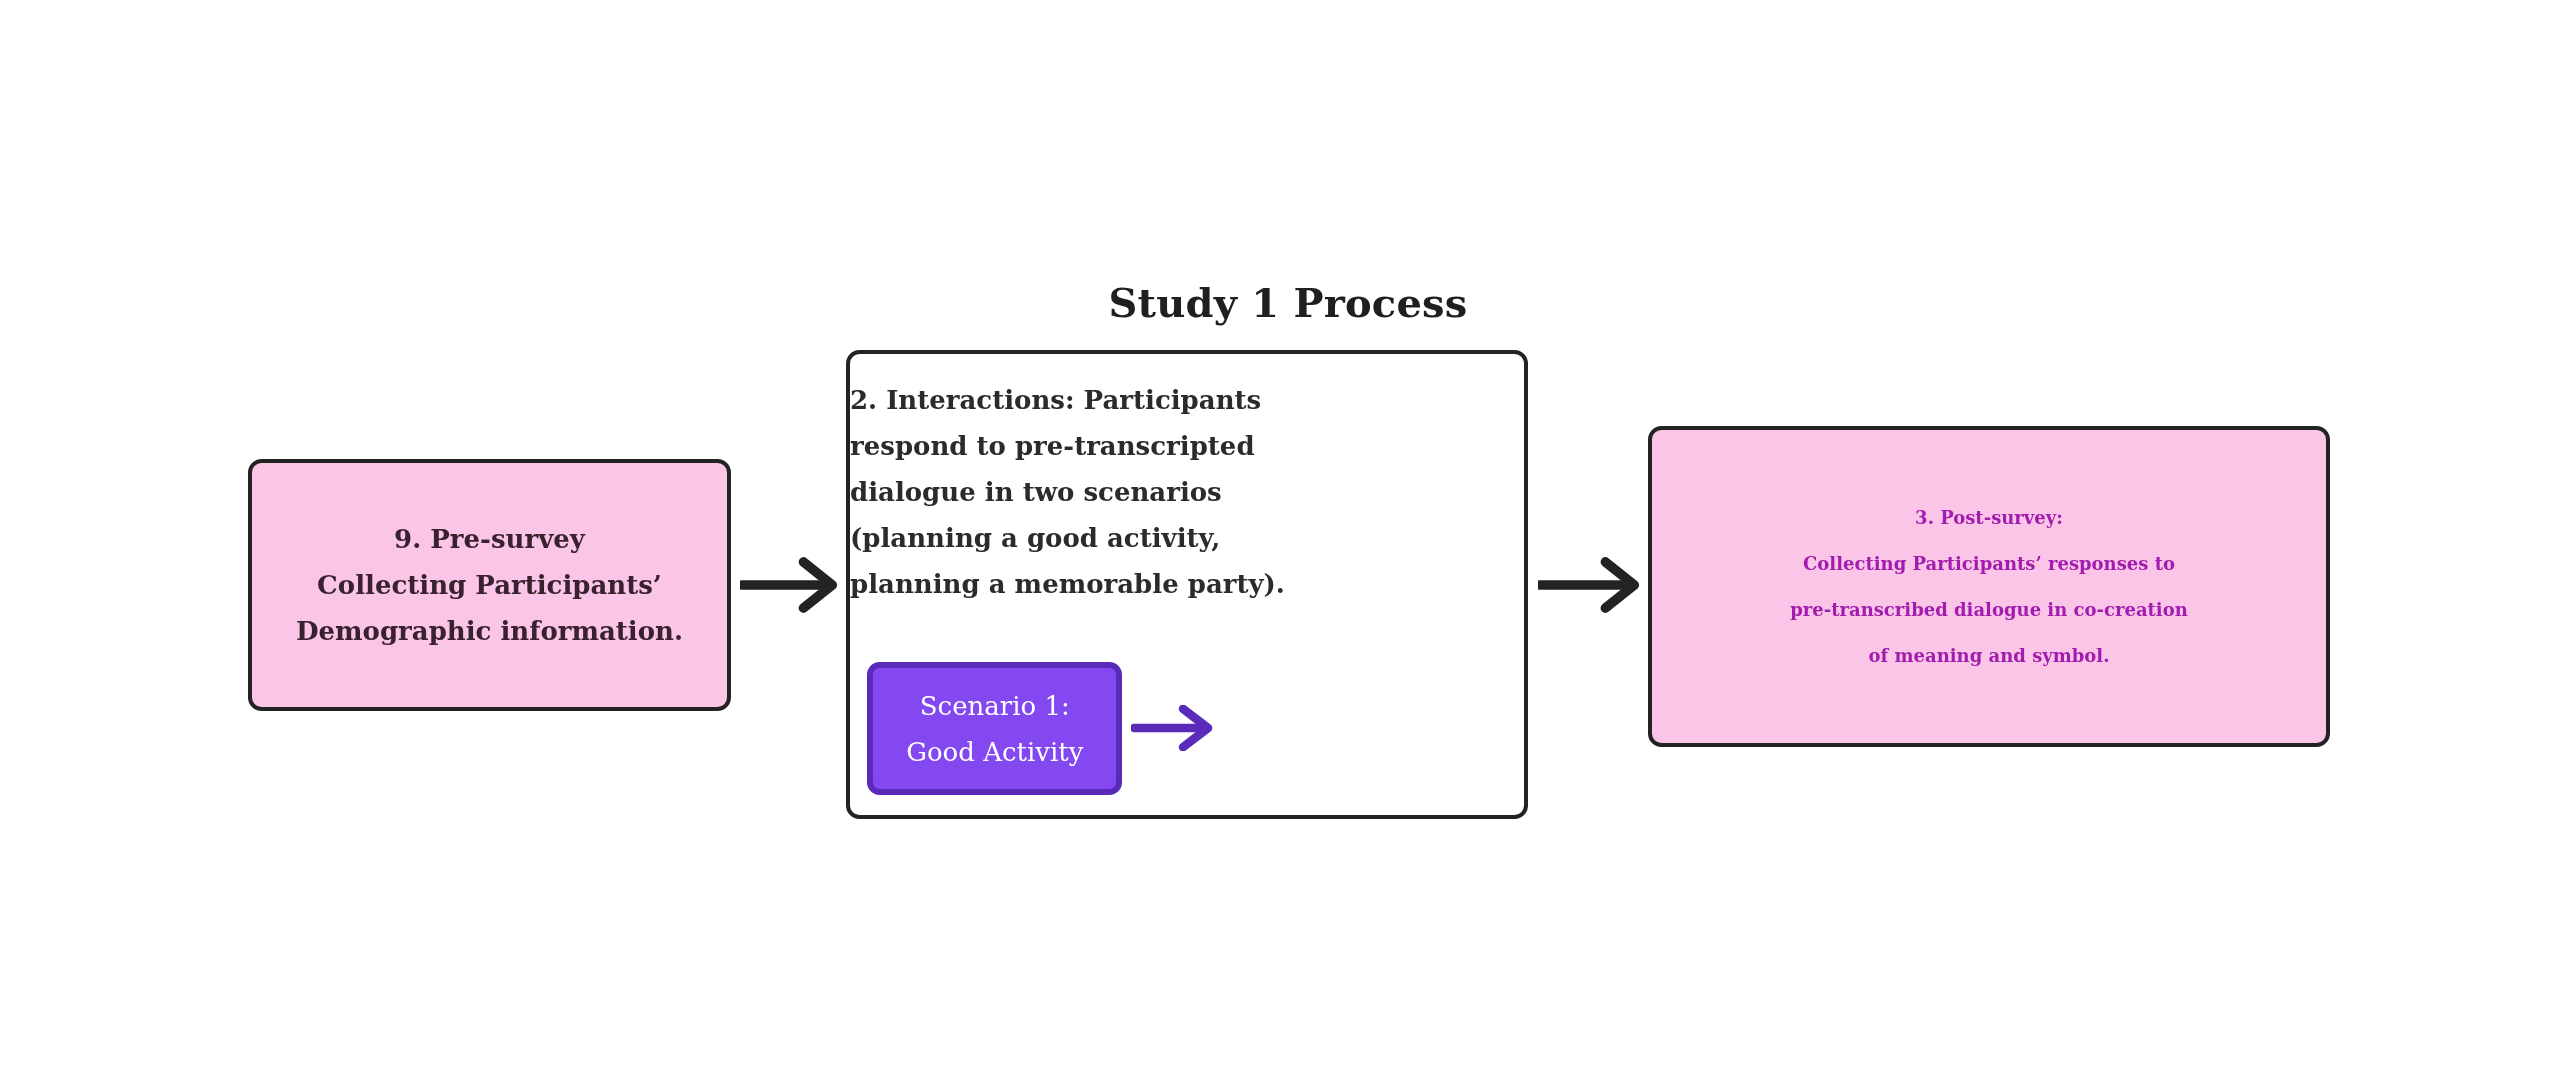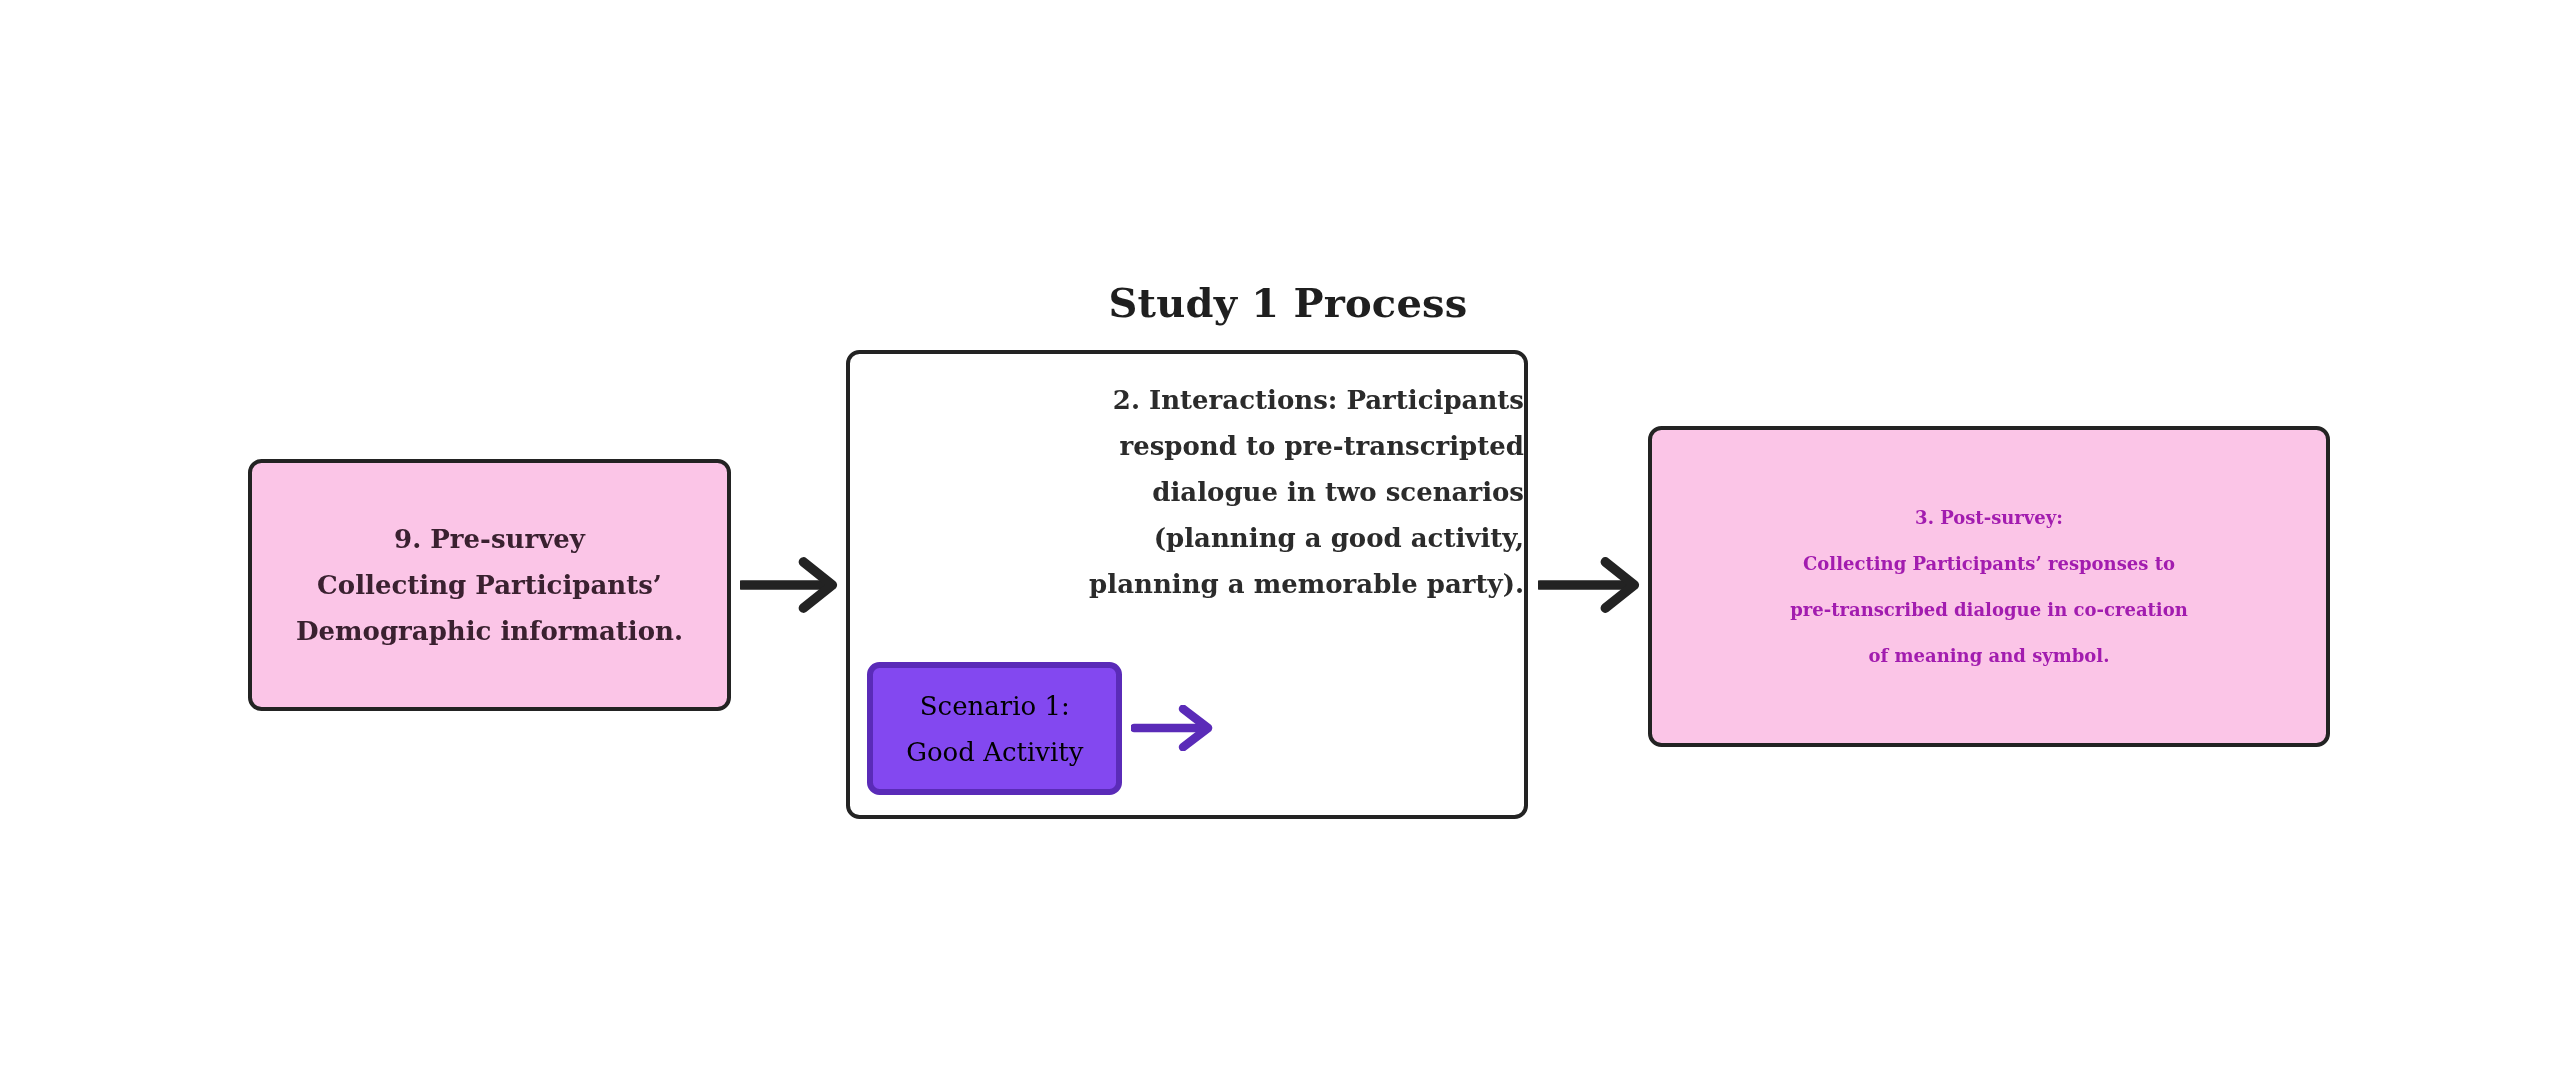--- a/index.html
+++ b/index.html
@@ -80,21 +80,21 @@
     height: 469px;
     background: #ffffff;
     display: block;
   }
   #box-interactions .node-text {
     display: block;
     position: absolute;
     left: 0;
     top: 23px;
     width: 100%;
-    text-align: right;
+    text-align: left;
     font-size: 26px;
     line-height: 46px;
     color: #2B2B2B;
   }
 
   
   .scenario-row {
     position: absolute;
     left: 0;
     top: 308px;
@@ -110,21 +110,21 @@
     display: flex;
     align-items: center;
     justify-content: center;
     text-align: center;
   }
   .scenario-box .scenario-text {
     font-family: "DejaVu Serif", "Liberation Serif", serif;
     font-weight: normal;
     font-size: 26px;
     line-height: 46px;
-    color: #000000;
+    color: #ffffff;
     white-space: pre-line;
   }
   #scenario-1 {
     left: 17.3px;
     top: 0px;
     width: 255px;
     height: 133px;
   }
   #scenario-2 {
     left: 370px;

